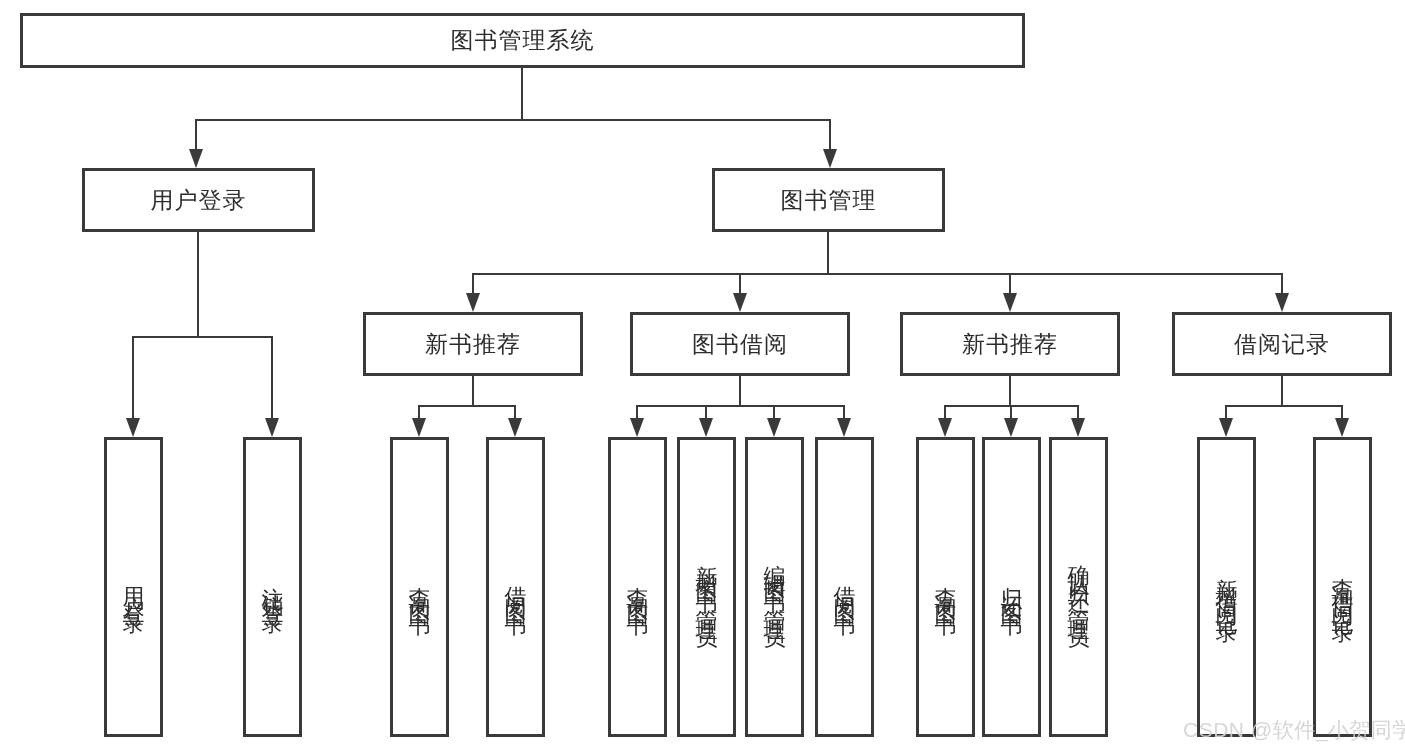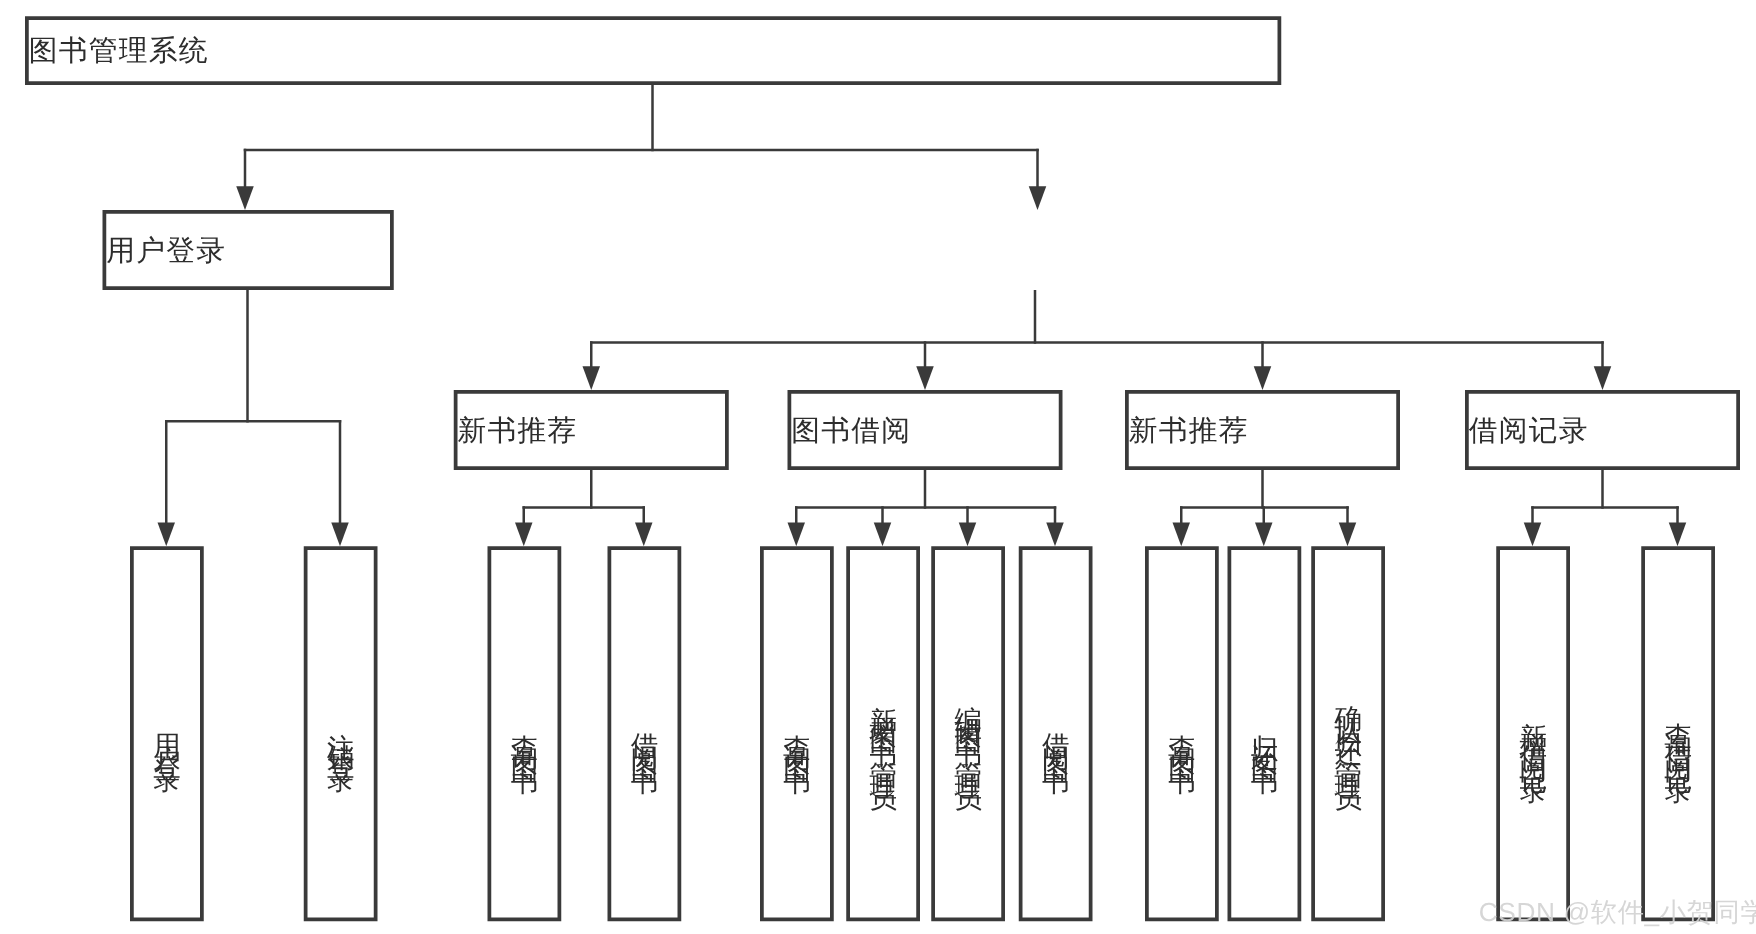--- a/index.html
+++ b/index.html
@@ -8,21 +8,21 @@
     width:1405px;height:747px;
     background:#ffffff;
     font-family:"Liberation Sans","DejaVu Sans",sans-serif;
     overflow:hidden;
   }
   .hbox{
     position:absolute;
     box-sizing:border-box;
     border:3px solid #3a3a3a;
     background:#ffffff;
-    display:flex;align-items:center;
+    display:flex;align-items:center;justify-content:center;
     font-size:23px;color:#2d2d2d;letter-spacing:1px;
   }
   .vbox{
     position:absolute;
     box-sizing:border-box;
     top:437px;width:59px;height:300px;
     border:3px solid #3a3a3a;
     background:#ffffff;
     display:flex;align-items:center;justify-content:center;
   }
@@ -60,20 +60,23 @@
 
   <div class="line" style="left:521px;top:68px;width:2px;height:53px"></div>
   <div class="line" style="left:195px;top:119px;width:636px;height:2px"></div>
   <div class="line" style="left:195px;top:119px;width:2px;height:32px"></div>
   <div class="arrow" style="left:189px;top:149px"></div>
   <div class="line" style="left:829px;top:119px;width:2px;height:32px"></div>
   <div class="arrow" style="left:823px;top:149px"></div>
 
   <div class="hbox" style="left:82px;top:168px;width:233px;height:64px">
     <span>用户登录</span>
+  </div>
+  <div class="hbox" style="left:712px;top:168px;width:233px;height:64px">
+    <span>图书管理</span>
   </div>
 
   <div class="line" style="left:197px;top:232px;width:2px;height:106px"></div>
   <div class="line" style="left:132px;top:336px;width:141px;height:2px"></div>
   <div class="line" style="left:132px;top:336px;width:2px;height:84px"></div>
   <div class="arrow" style="left:126px;top:418px"></div>
   <div class="line" style="left:271px;top:336px;width:2px;height:84px"></div>
   <div class="arrow" style="left:265px;top:418px"></div>
 
   <div class="line" style="left:827px;top:232px;width:2px;height:43px"></div>

